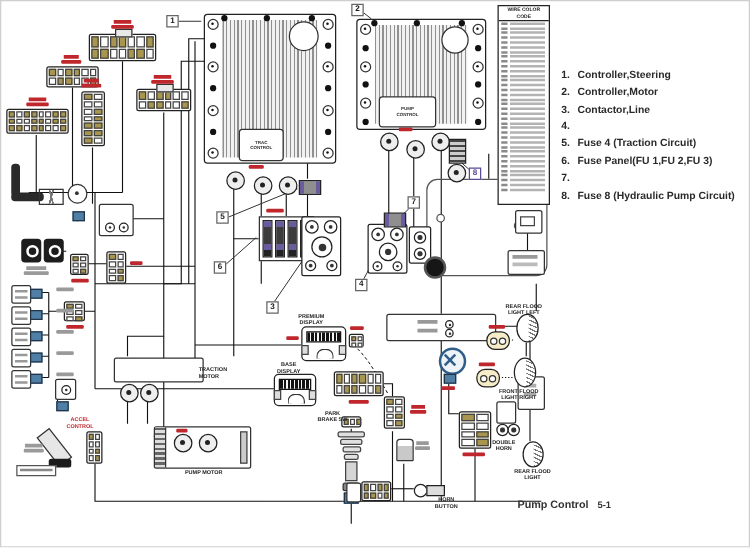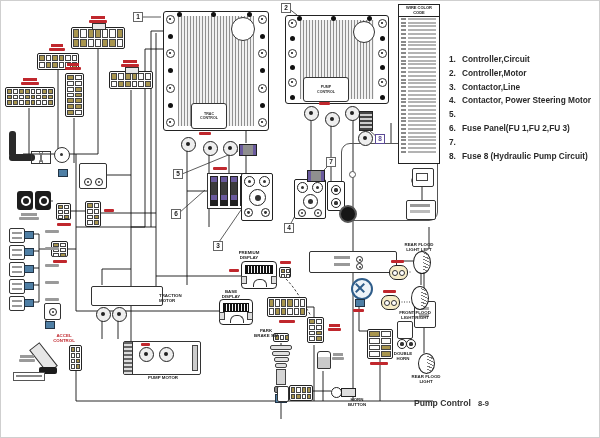--- a/index.html
+++ b/index.html
@@ -237,36 +237,36 @@
       <div class="abs" style="left:3px;top:4px;width:12px;height:8px;border:1px solid #444;"></div>
     </div>
   <div class="wbox" style="left:405px;top:199px;width:28px;height:18px;">
       <div class="abs" style="left:3px;top:3px;width:20px;height:3px;background:#999;"></div>
       <div class="abs" style="left:3px;top:9px;width:20px;height:3px;background:#bbb;"></div>
     </div>
 
   <div id="legend">
     <div class="leg-row">
         <span class="leg-num">1.</span>
-        <span>Controller,Circuit</span>
+        <span>Controller,Steering</span>
       </div>
     <div class="leg-row">
         <span class="leg-num">2.</span>
         <span>Controller,Motor</span>
       </div>
     <div class="leg-row">
         <span class="leg-num">3.</span>
         <span>Contactor,Line</span>
       </div>
     <div class="leg-row">
         <span class="leg-num">4.</span>
-        <span>Contactor, Power Steering Motor</span>
       </div>
     <div class="leg-row">
         <span class="leg-num">5.</span>
+        <span>Fuse 4 (Traction Circuit)</span>
       </div>
     <div class="leg-row">
         <span class="leg-num">6.</span>
         <span>Fuse Panel(FU 1,FU 2,FU 3)</span>
       </div>
     <div class="leg-row">
         <span class="leg-num">7.</span>
       </div>
     <div class="leg-row">
         <span class="leg-num">8.</span>
@@ -698,14 +698,14 @@
   <div class="wbox" style="left:396px;top:320px;width:14px;height:16px;"></div>
   <div class="cc" style="left:396px;top:338px;width:8px;height:8px;z-index:3;"></div>
   <div class="cc" style="left:405px;top:338px;width:8px;height:8px;z-index:3;"></div>
   <div class="slabel pre" style="left:388px;top:350px;width:28px;">DOUBLE
 HORN</div>
   <div class="lamp" style="left:417px;top:352px;width:15px;height:19px;"></div>
   <div class="slabel pre" style="left:406px;top:373px;width:38px;">REAR FLOOD
 LIGHT</div>
 
   <div id="footer-title">Pump Control</div>
-  <div id="footer-page">8-9</div>
+  <div id="footer-page">5-1</div>
 </div>
 
 </body></html>

